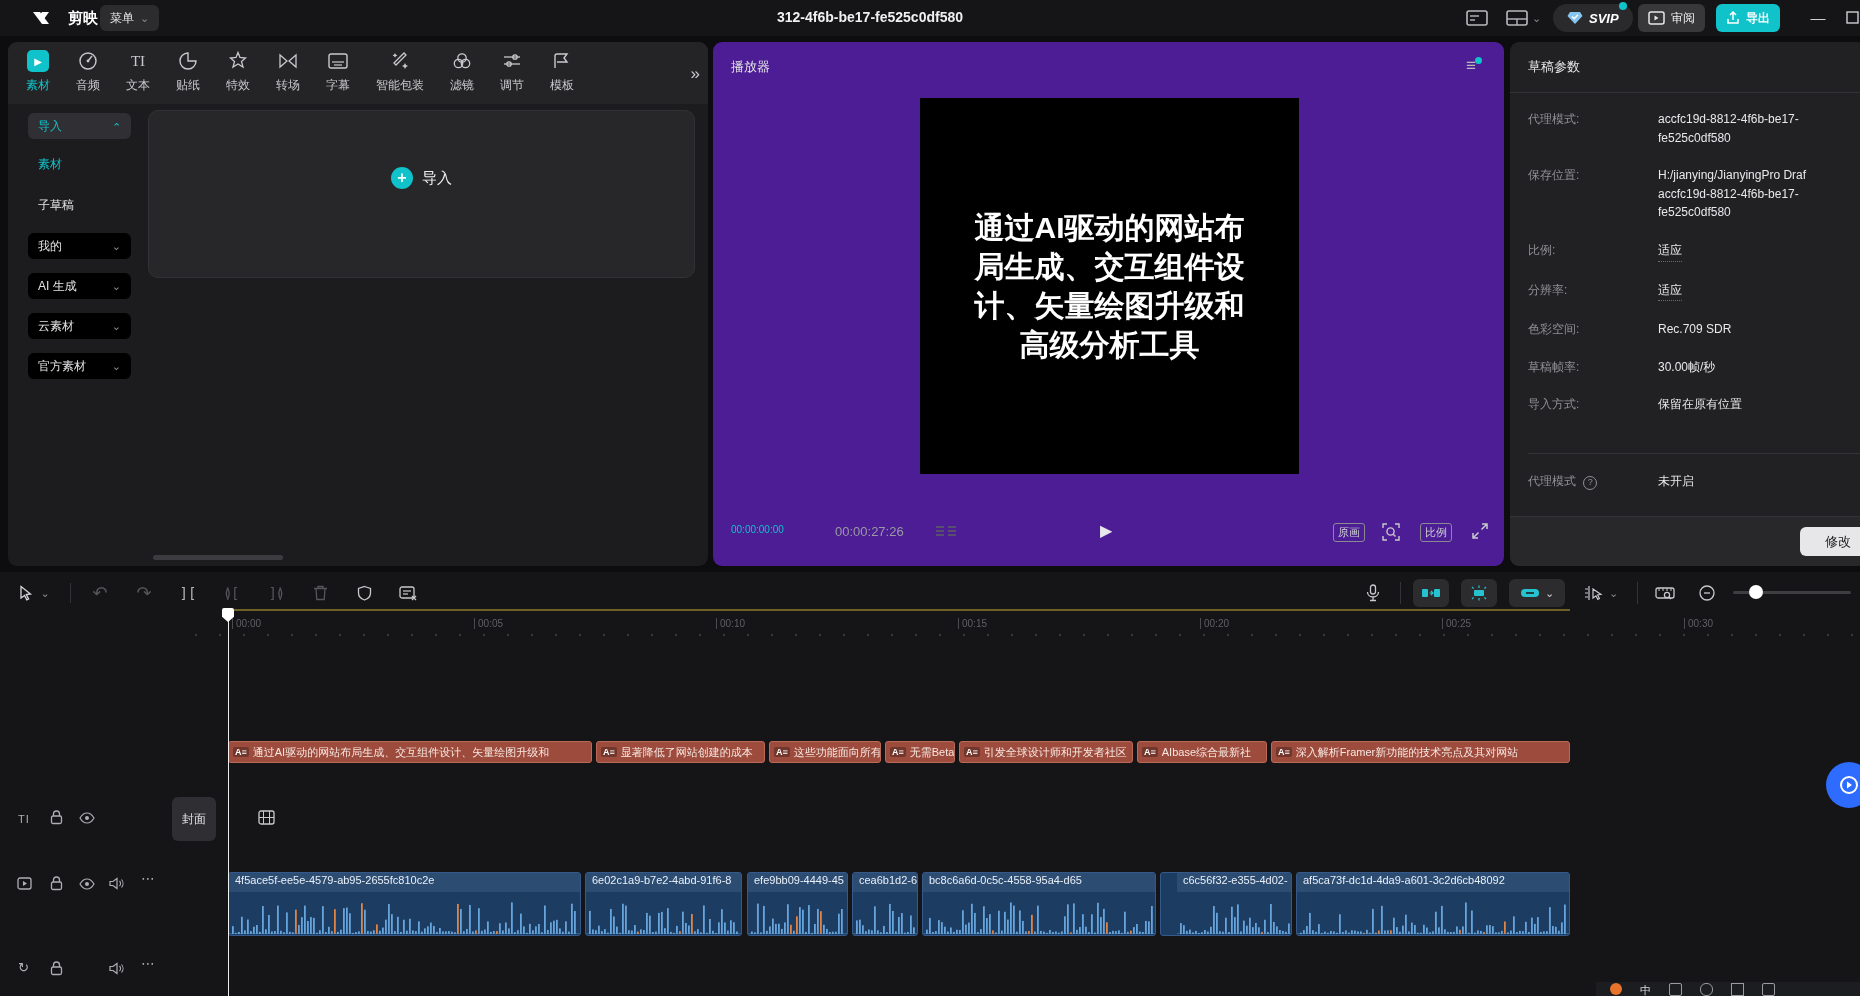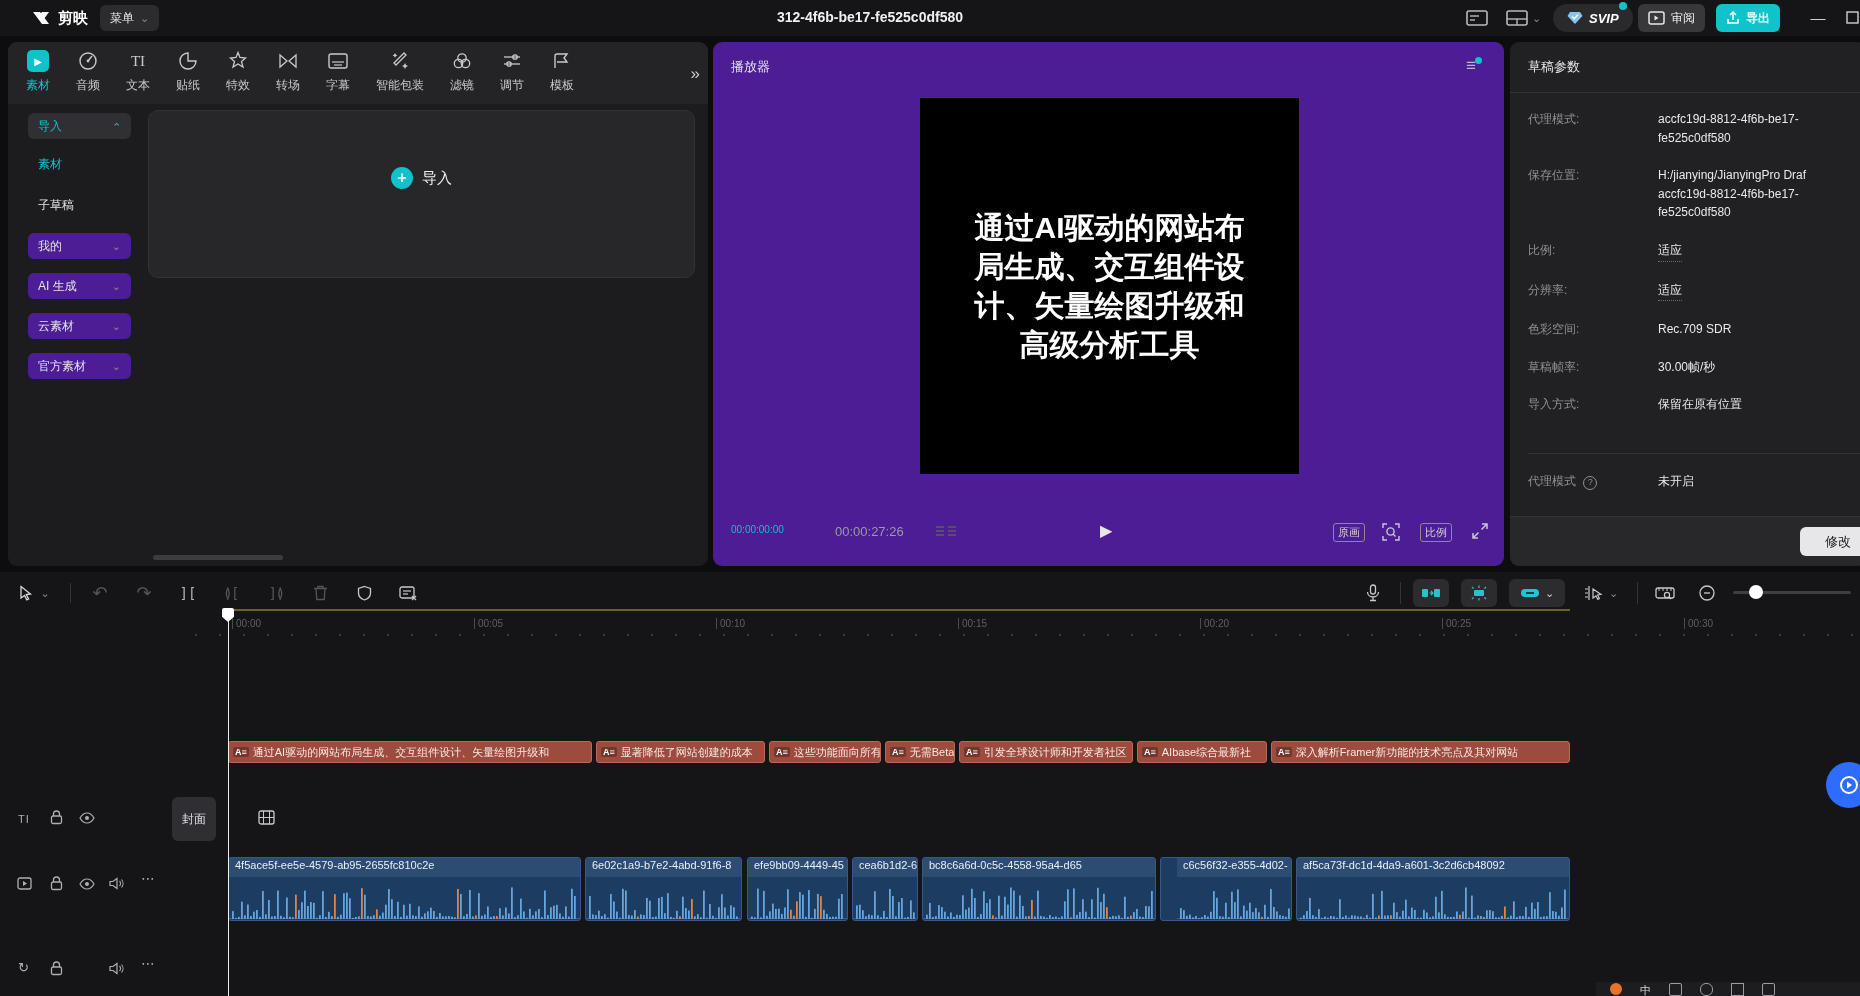--- a/index.html
+++ b/index.html
@@ -9,21 +9,21 @@
   .ic{display:inline-flex;align-items:center;justify-content:center;}
   svg{display:block;}
   
   #titlebar{left:0;top:0;width:1860px;height:36px;background:#151517;}
   .tbtn{height:26px;border-radius:6px;display:inline-flex;align-items:center;gap:6px;padding:0 10px;font-size:12px;}
   
   .mtab{display:flex;flex-direction:column;align-items:center;gap:5px;color:#c9c9cd;font-size:12px;cursor:default;}
   .mtab .mlabel{white-space:nowrap;}
   .mtab.active{color:#10c2c9;}
   
-  .sgrp{position:absolute;left:20px;width:103px;height:26px;background:#4c1d95;border-radius:6px;
+  .sgrp{position:absolute;left:20px;width:103px;height:26px;background:#000000;border-radius:6px;
     display:flex;align-items:center;justify-content:space-between;padding:0 10px;box-sizing:border-box;font-size:12px;color:#e3e3e6;}
   .chev{font-size:11px;color:#8a8a90;line-height:1;}
   
   .prow{display:flex;margin-bottom:19px;font-size:12px;line-height:1.55;}
   .plabel{width:130px;color:#8f8f95;flex:none;}
   .pvalue{color:#e9e9ec;white-space:pre-line;word-break:break-all;}
   .pvalue.ul{border-bottom:1px dotted #6a6a70;align-self:flex-start;padding-bottom:1px;}
   
   .tool{color:#b4b4b9;display:inline-flex;align-items:center;justify-content:center;width:30px;height:30px;}
   .tool.dim{color:#55555a;}
@@ -36,21 +36,21 @@
   .tclip .tl{font-size:11px;color:#f7e7e1;white-space:nowrap;}
   .aclip{position:absolute;top:0;height:64px;background:#1d3c61;border:1px solid #35598a;border-radius:3px;box-sizing:border-box;overflow:hidden;}
   .aclip .alabel{height:18px;background:#2c4c72;font-size:11px;color:#e9eff7;padding:1px 6px 0;white-space:nowrap;overflow:hidden;}
   .hdricon{position:absolute;color:#aeaeb4;}
   .winbtn{color:#cfcfd4;font-size:15px;width:28px;text-align:center;}
 </style>
 </head>
 <body>
 
 <div id="titlebar" class="abs">
-  <div class="abs ic" style="left:30px;top:7px;gap:6px;">
+  <div class="abs ic" style="left:30px;top:7px;gap:16px;">
     <svg width="22" height="22" viewBox="0 0 22 22">
       <path d="M3 5 L10 5 L19 17 L12 17 Z" fill="#fff"></path>
         <path d="M19 5 L12 5 L8.5 9.6 L12.2 14.4 Z" fill="#fff"></path>
     </svg>
     <span style="font-size:15px;font-weight:bold;color:#fff;">剪映</span>
   </div>
   <div class="abs tbtn" style="left:100px;top:5px;background:#2c2c2e;color:#e8e8ea;">
     <span>菜单</span>
     <span class="chev">⌄</span>
   </div>
@@ -547,21 +547,21 @@
       </div>
       <div class="tclip" style="left: 1137px; width: 130px;">
         <span class="badge">A≡</span>
         <span class="tl">AIbase综合最新社</span>
       </div>
       <div class="tclip" style="left: 1271px; width: 299px;">
         <span class="badge">A≡</span>
         <span class="tl">深入解析Framer新功能的技术亮点及其对网站</span>
       </div>
     </div>
-  <div id="audio-track" class="abs" style="left:0;top:285px;width:1860px;height:64px;">
+  <div id="audio-track" class="abs" style="left:0;top:300px;width:1860px;height:64px;">
       <div class="aclip" style="left: 228px; width: 353px;">
         <div class="alabel">4f5ace5f-ee5e-4579-ab95-2655fc810c2e</div>
         <svg width="353" height="44">
           <rect x="0" y="41" width="353" height="1" fill="#3f6f9f" opacity="0.7"></rect>
           <rect x="3" y="34.14628782792879" width="1.8" height="7.9" fill="#66a5dc"></rect>
           <rect x="6" y="40.88968739565462" width="1.8" height="1.1" fill="#66a5dc"></rect>
           <rect x="9" y="39.93747839122079" width="1.8" height="2.1" fill="#66a5dc"></rect>
           <rect x="12" y="24.73459100647155" width="1.8" height="17.3" fill="#66a5dc"></rect>
           <rect x="15" y="38.29804196000096" width="1.8" height="3.7" fill="#66a5dc"></rect>
           <rect x="18" y="27.54401835334374" width="1.8" height="14.5" fill="#66a5dc"></rect>

